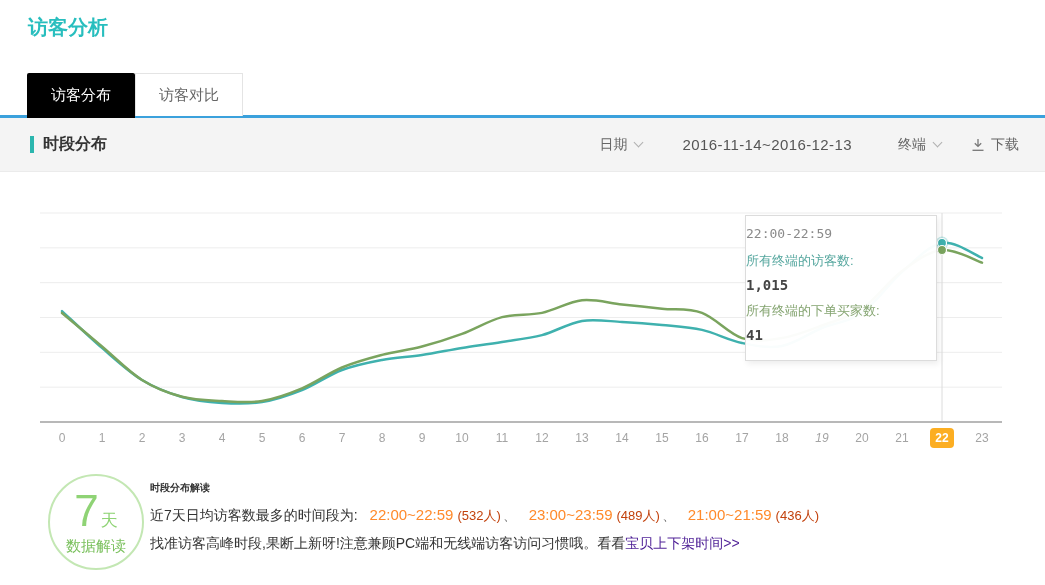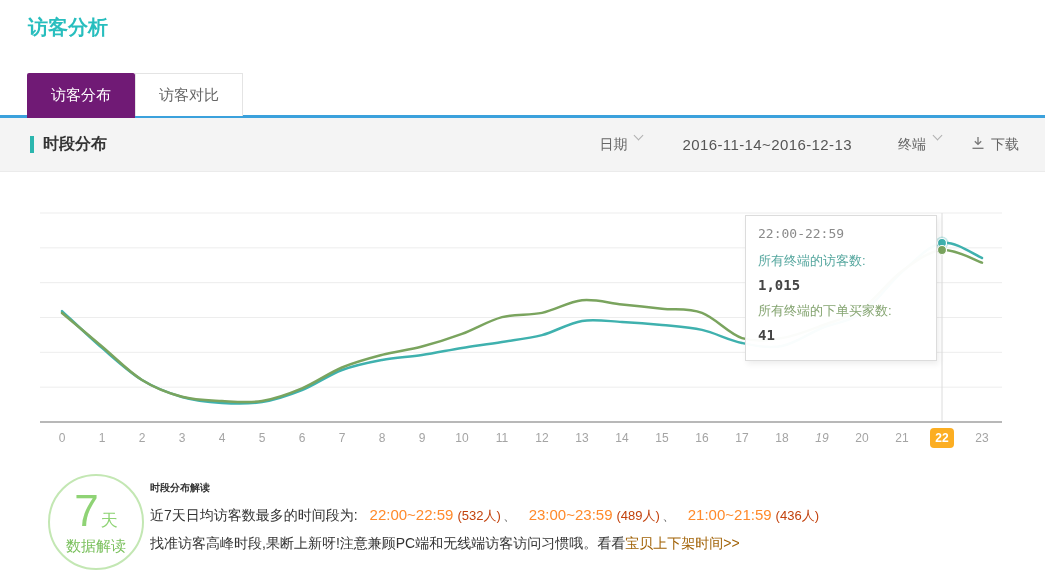--- a/index.html
+++ b/index.html
@@ -3,57 +3,57 @@
 <meta charset="utf-8">
 <style>
   * { margin:0; padding:0; box-sizing:border-box; }
   body { background:#fff; font-family:"Liberation Sans","DejaVu Sans",sans-serif; }
   .page { position:relative; width:1045px; height:585px; background:#fff; overflow:hidden; }
 
   .page-title { position:absolute; left:28px; top:14px; font-size:20px; font-weight:bold; color:#28bebe; }
 
   .tabs { position:absolute; left:27px; top:73px; display:flex; z-index:2; }
   .tab { font-size:15px; cursor:pointer; }
-  .tab.active { background:#701a75; color:#fff; height:45px; line-height:44px; padding:0 24px; border-radius:2px 2px 0 0; }
+  .tab.active { background:#000000; color:#fff; height:45px; line-height:44px; padding:0 24px; border-radius:2px 2px 0 0; }
   .tab.inactive { background:#fff; color:#666; height:43px; line-height:42px; padding:0 23px; border:1px solid #e4e4e4; border-bottom:none; }
   .tabs-underline { position:absolute; left:0; top:115px; width:100%; height:3px; background:#3ba1dc; z-index:1; }
 
   .toolbar { position:absolute; left:0; top:118px; width:100%; height:54px; background:#f4f4f4; border-bottom:1px solid #ebebeb; display:flex; align-items:center; justify-content:space-between; }
   .section-title { margin-left:30px; display:flex; align-items:center; font-size:16px; font-weight:bold; color:#333; }
   .marker { display:inline-block; width:4px; height:17px; background:#2bb6ae; margin-right:9px; }
   .controls { display:flex; align-items:center; margin-right:26px; color:#666; font-size:14px; }
-  .control { display:flex; align-items:flex-start; cursor:pointer; }
+  .control { display:flex; align-items:center; cursor:pointer; }
   .chevron { display:inline-block; width:7px; height:7px; border-right:1px solid #b0b0b0; border-bottom:1px solid #b0b0b0; transform:rotate(45deg); margin-left:8px; margin-top:-4px; }
   .date-range { margin:0 46px 0 40px; font-size:15px; color:#555; letter-spacing:.4px; cursor:pointer; }
   .download { margin-left:30px; gap:6px; }
   .dl-icon { display:block; }
 
   .chart { position:absolute; left:0; top:190px; width:1045px; height:280px; }
   #chart-svg { position:absolute; left:0; top:0; }
   .x-label { position:absolute; top:241px; width:40px; text-align:center; font-size:12px; color:#a4a4a4; }
   .x-label.hl span { background:#fcae22; color:#fff; padding:3px 5px; border-radius:4px; font-weight:bold; }
 
-  .tooltip { position:absolute; left:745px; top:25px; width:192px; background:rgba(255,255,255,.97); border:1px solid #dcdcdc; box-shadow:2px 3px 6px rgba(0,0,0,.07); padding:10px 12px 12px; z-index:3; }
+  .tooltip { position:absolute; left:745px; top:25px; width:192px; background:rgba(255,255,255,.97); border:1px solid #dcdcdc; box-shadow:2px 3px 6px rgba(0,0,0,.07); padding:10px 0 12px; z-index:3; }
   .tip-time { font-family:"DejaVu Sans Mono",monospace; font-size:13px; color:#8a8a8a; margin-bottom:7px; }
   .tip-row { display:flex; justify-content:space-between; align-items:baseline; line-height:25px; font-size:13px;flex-direction:column; }
   .tip-value { font-family:"DejaVu Sans Mono",monospace; font-weight:bold; font-size:14px; color:#444; }
 
   .insight { position:absolute; left:0; top:472px; width:100%; }
   .insight-badge { position:absolute; left:48px; top:2px; width:96px; height:96px; border:2px solid #c3e7b3; border-radius:50%; display:flex; flex-direction:column; align-items:center; justify-content:center; background:#fff; }
   .badge-top { color:#8fd375; line-height:1; }
   .badge-7 { font-size:44px; }
   .badge-tian { font-size:17px; margin-left:2px; }
   .badge-sub { color:#79c05c; font-size:15px; margin-top:4px; }
   .insight-body { margin-left:150px; padding-top:9px; }
   .insight-heading { font-size:10px; font-weight:bold; color:#333; margin-bottom:10px; }
   .insight-line { font-size:14px; color:#333; margin-bottom:9px; line-height:19px; }
   .slot-time { color:#ff8a2b; font-size:15px; margin-left:8px; }
   .slot-count { color:#c2410c; font-size:13px; margin-left:4px; }
   .slot-sep { color:#666; margin-left:2px; }
-  .insight-link { color:#a16207; cursor:pointer; text-decoration:none; }
+  .insight-link { color:#4c1d95; cursor:pointer; text-decoration:none; }
 </style>
 </head>
 <body>
 
 <div class="page">
 
   <div class="page-title" style="color: rgb(40, 190, 190);">访客分析</div>
 
   <div class="tabs">
     <div class="tab active">访客分布</div>

